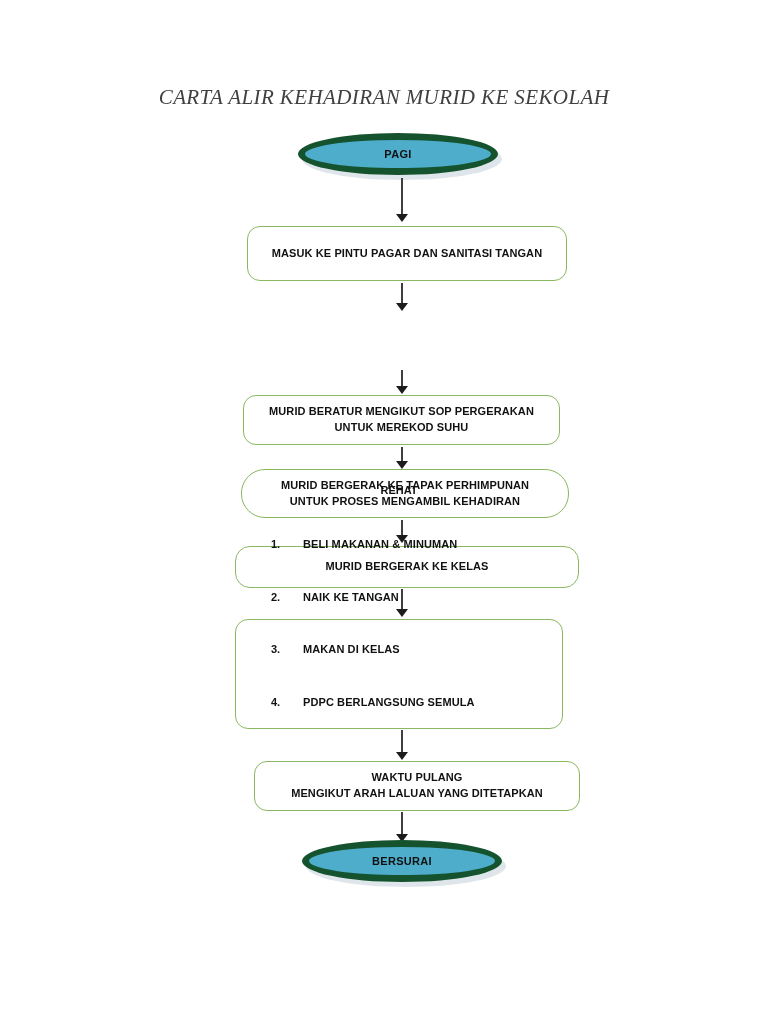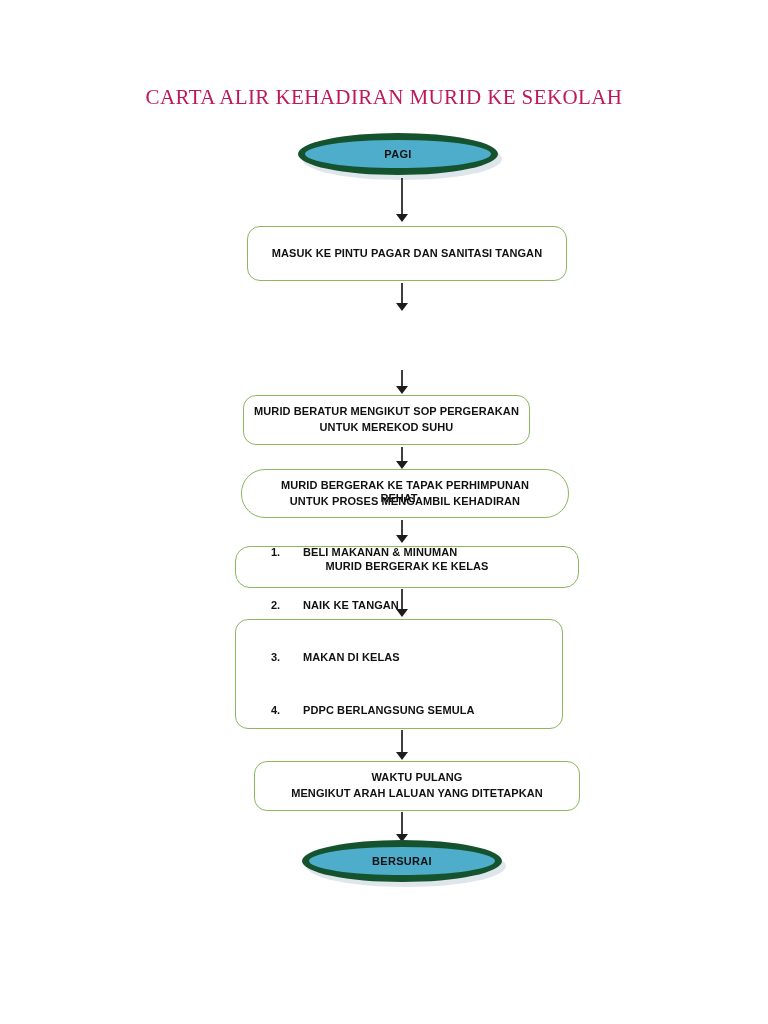--- a/index.html
+++ b/index.html
@@ -27,22 +27,23 @@
   .chart-title {
     position: absolute;
     top: 85px;
     left: 0;
     width: 768px;
     text-align: center;
     font-family: "Liberation Serif", serif;
     font-size: 21px;
     font-weight: 400;
     letter-spacing: 0.4px;
-    color: #be185d;
+    color: #404040;
     white-space: nowrap;
+    font-style: italic;
   }
 
   
   .flow {
     position: absolute;
     top: 0;
     left: 0;
     width: 768px;
     height: 1024px;
   }
@@ -90,21 +91,21 @@
   .box {
     position: absolute;
     box-sizing: border-box;
     border: 1.4px solid #8ab861;
     border-radius: 13px;
     background: #ffffff;
     display: flex;
     flex-direction: column;
     align-items: center;
     justify-content: center;
-    padding: 8px 10px;
+    padding: 16px 10px;
   }
   .box-text {
     font-family: "Liberation Sans", sans-serif;
     font-size: 11px;
     font-weight: bold;
     color: #111111;
     text-align: center;
     line-height: 1.45;
     letter-spacing: 0.1px;
     white-space: pre-line;
@@ -202,21 +203,21 @@
       <div class="arrow-line" style="height:22px;"></div>
       <div class="arrow-head" style="top:20px;"></div>
     </div>
 
 
     <div class="arrow" style="left:395px; top:370px; height:26px;">
       <div class="arrow-line" style="height:18px;"></div>
       <div class="arrow-head" style="top:16px;"></div>
     </div>
 
-    <div class="box" style="left:243px; top:395px; width:287px; height:50px;">
+    <div class="box" style="left:243px; top:395px; width:317px; height:50px;">
       <div class="box-text">MURID BERATUR MENGIKUT SOP PERGERAKAN
 UNTUK MEREKOD SUHU</div>
     </div>
 
     <div class="arrow" style="left:395px; top:447px; height:24px;">
       <div class="arrow-line" style="height:16px;"></div>
       <div class="arrow-head" style="top:14px;"></div>
     </div>
 
     <div class="box" style="left:241px; top:469px; width:328px; height:49px;border-radius:24px;">

